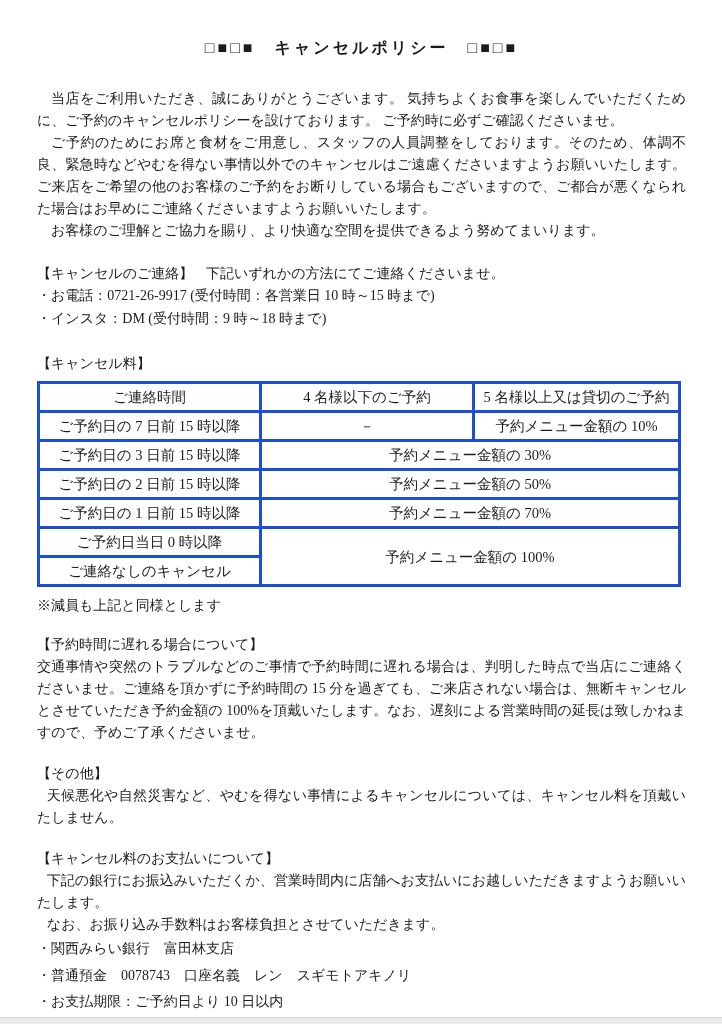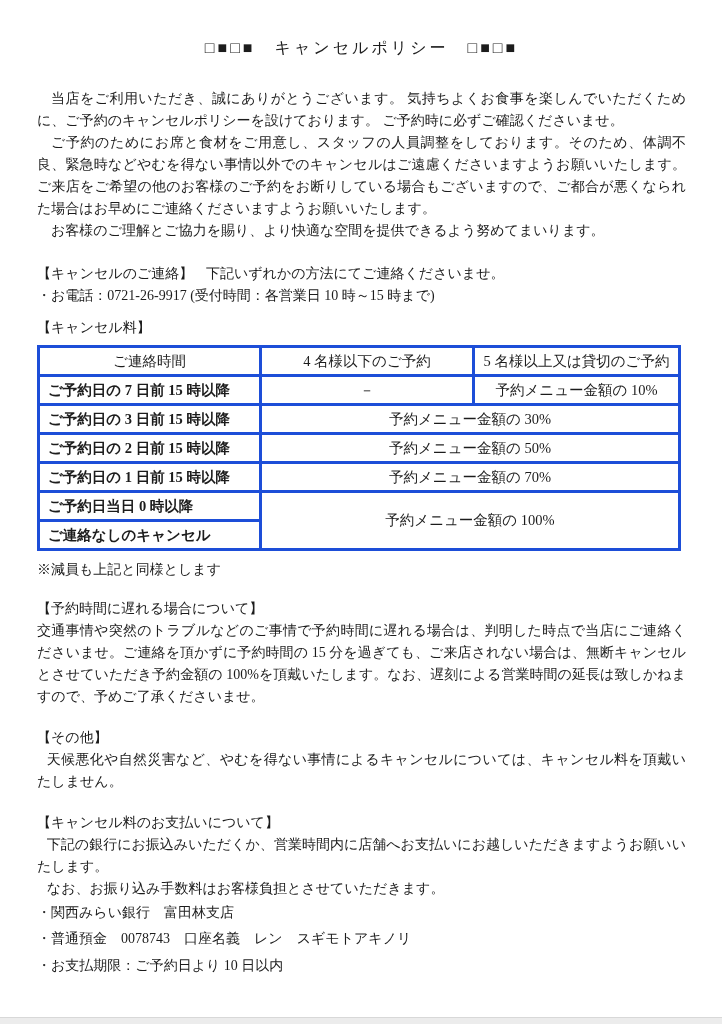--- a/index.html
+++ b/index.html
@@ -12,34 +12,34 @@
     font-family: "Liberation Serif", "DejaVu Serif", serif;
     color: #1c1c1c;
   }
   .page {
     padding: 38px 36px 0 37px;
   }
   .title {
     margin: 0 0 30px 0;
     text-align: center;
     font-size: 16px;
-    font-weight: normal;
+    font-weight: bold;
     letter-spacing: 3px;
     line-height: 20px;
   }
   p {
     margin: 0;
     font-size: 14px;
     line-height: 22px;
     text-align: justify;
   }
   .indent { text-indent: 1em; }
   .indent-sm { text-indent: 0.7em; }
   .sec-contact { margin-top: 20px; }
-  .sec-fee { margin-top: 8px; }
+  .sec-fee { margin-top: 22px; }
   .sec-late { margin-top: 16px; }
   .sec-other { margin-top: 18px; }
   .sec-payment { margin-top: 18px; }
   .headline { line-height: 23px; }
   .headline .lead { margin-left: 0.9em; }
   .line { line-height: 22.5px; }
   table {
     border-collapse: collapse;
     width: 641px;
     margin-top: 6px;
@@ -51,21 +51,21 @@
     font-weight: normal;
     height: 26px;
     padding: 0 8px;
     vertical-align: middle;
     line-height: 18px;
   }
   col.c1 { width: 222px; }
   col.c2 { width: 213px; }
   col.c3 { width: 206px; }
   th { text-align: center; }
-  td.t { text-align: left; font-weight: bold; }
+  td.t { text-align: center; }
   td.c { text-align: center; }
   .note { margin-top: 8px; line-height: 22px; }
   .bank-line { line-height: 26.5px; }
   .bottom-bar {
     position: absolute;
     left: 0; right: 0; bottom: 0;
     height: 6px;
     background: #ececec;
     border-top: 1px solid #d8d8d8;
   }
@@ -81,20 +81,21 @@
     <p class="indent">当店をご利用いただき、誠にありがとうございます。 気持ちよくお食事を楽しんでいただくために、ご予約のキャンセルポリシーを設けております。 ご予約時に必ずご確認くださいませ。</p>
     <p class="indent">ご予約のためにお席と食材をご用意し、スタッフの人員調整をしております。そのため、体調不良、緊急時などやむを得ない事情以外でのキャンセルはご遠慮くださいますようお願いいたします。ご来店をご希望の他のお客様のご予約をお断りしている場合もございますので、ご都合が悪くなられた場合はお早めにご連絡くださいますようお願いいたします。</p>
     <p class="indent">お客様のご理解とご協力を賜り、より快適な空間を提供できるよう努めてまいります。</p>
   </section>
 
   <section class="sec-contact">
     <p class="headline">
       <span>【キャンセルのご連絡】</span><span class="lead">下記いずれかの方法にてご連絡くださいませ。</span>
     </p>
     <p class="line">・お電話：0721-26-9917 (受付時間：各営業日 10 時～15 時まで)</p>
+    <p class="line">・インスタ：DM (受付時間：9 時～18 時まで)</p>
   </section>
 
   <section class="sec-fee">
     <p class="headline">【キャンセル料】</p>
     <table>
       <colgroup>
           <col class="c1">
           <col class="c2">
           <col class="c3">
         </colgroup>

